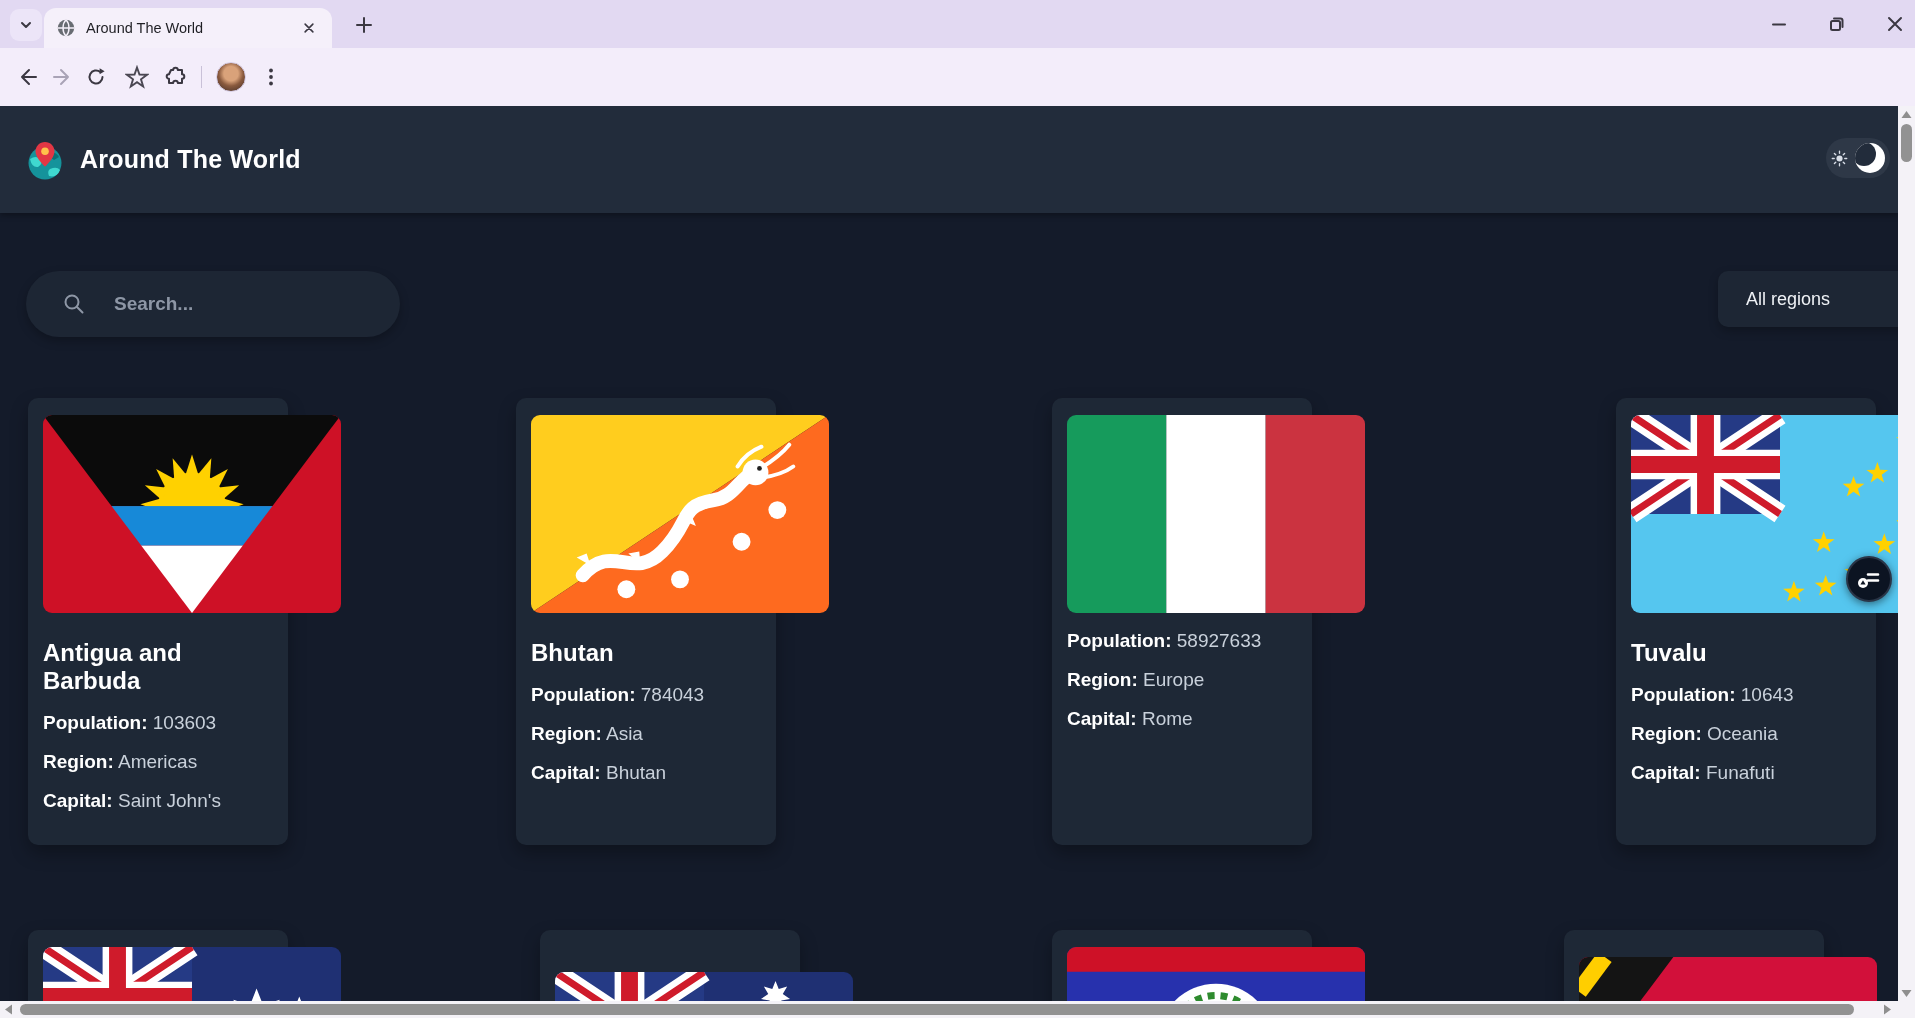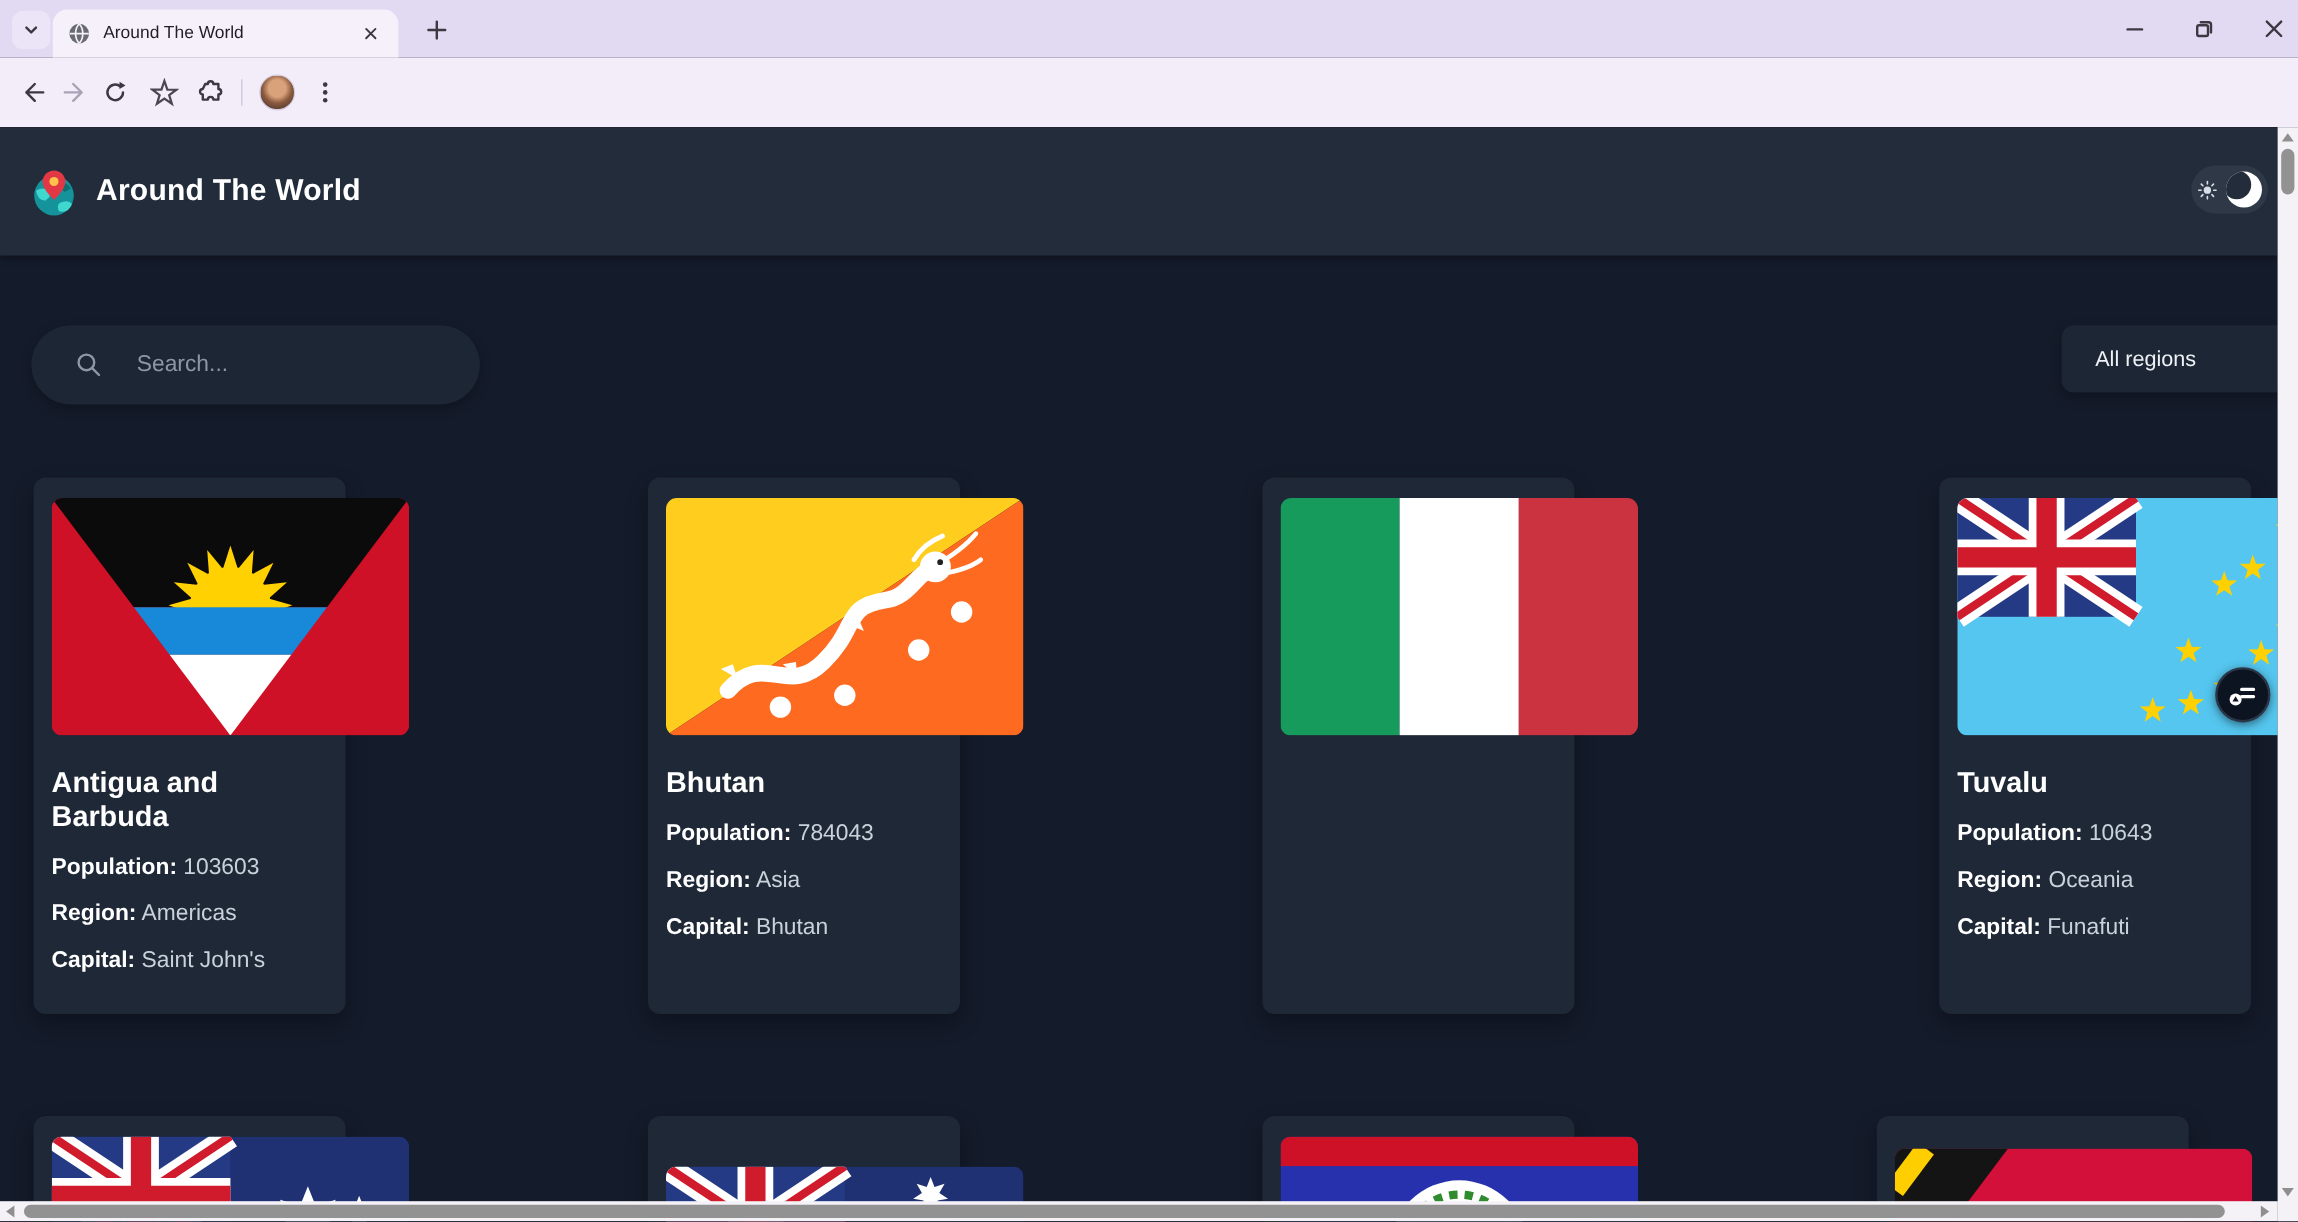--- a/index.html
+++ b/index.html
@@ -28,21 +28,21 @@
   
   .page { position:absolute; top:106px; left:0; width:1898px; height:912px; background:#141b2a; overflow:hidden; }
   .site-header { position:absolute; top:0; left:0; width:100%; height:107px; background:#222c3b; display:flex; align-items:center; box-shadow:0 2px 6px rgba(0,0,0,.35); }
   .logo { margin-left:24px; }
   .site-title { color:#fff; font-size:25px; font-weight:700; margin-left:14px; letter-spacing:.2px; }
   .theme-toggle { position:absolute; right:8px; top:32px; width:64px; height:40px; border-radius:20px; background:#2e3847; display:flex; align-items:center; padding:0 5px; justify-content:space-between; }
   .moon-badge { width:30px; height:30px; border-radius:50%; background:#fff; position:relative; overflow:hidden; }
   .moon-badge::after { content:""; position:absolute; width:24px; height:24px; border-radius:50%; background:#222c3b; top:-1px; left:-3px; }
 
   .searchbar { position:absolute; left:26px; top:165px; width:374px; height:66px; border-radius:33px; background:#1d2634; display:flex; align-items:center; padding:0 18px 0 36px; box-shadow:0 4px 10px rgba(0,0,0,.25); }
-  .searchbar input { flex:1; margin-left:28px; background:transparent; border:none; outline:none; color:#dfe5ec; font-size:19px; font-family:"Liberation Sans", sans-serif; }
+  .searchbar input { flex:1; margin-left:28px; background:transparent; border:none; outline:none; color:#dfe5ec; font-size:19px; font-family:"Liberation Sans", sans-serif;font-weight:bold; }
   .searchbar input::placeholder { color:#8d96a5; }
   .region-select { position:absolute; left:1718px; top:165px; width:256px; height:56px; border-radius:10px; background:#1d2634; display:flex; align-items:center; padding:0 20px 0 28px; box-shadow:0 4px 10px rgba(0,0,0,.25); }
   .region-select .value { color:#eef1f5; font-size:18px; flex:1; }
 
   .card { position:absolute; width:260px; background:#1e2836; border-radius:10px; padding:17px 15px; box-shadow:0 8px 18px rgba(0,0,0,.3); }
   .card.row1 { top:292px; height:447px; }
   .card.row2 { top:824px; height:300px; }
   .flagbox { width:298px; height:198px; border-radius:9px; overflow:hidden; }
   .flagbox svg { display:block; width:100%; height:100%; }
   .country-name { color:#fff; font-size:24px; font-weight:700; margin-top:26px; }
@@ -229,21 +229,21 @@
         </svg>
       </div>
       <h2 class="country-name">Antigua and Barbuda</h2>
       <div class="info">
         <p><b>Population:</b> <span>103603</span></p>
         <p><b>Region:</b> <span>Americas</span></p>
         <p><b>Capital:</b> <span>Saint John's</span></p>
       </div>
     </div>
 
-    <div class="card row1" style="left:540px">
+    <div class="card row1" style="left:516px">
       <div class="flagbox">
         <svg viewBox="0 0 300 200" preserveAspectRatio="none">
           <polygon points="0,0 300,0 0,200" fill="#ffcd1e"></polygon>
           <polygon points="300,0 300,200 0,200" fill="#fe6a1f"></polygon>
           <g fill="none" stroke="#ffffff" stroke-linecap="round">
             <path d="M52,162 C82,128 102,168 132,138 C162,108 148,92 184,86 C204,83 208,66 224,58" stroke-width="14"></path>
             <path d="M224,58 C238,50 252,40 260,30 M228,64 C244,62 256,58 264,52" stroke-width="4"></path>
             <path d="M208,52 C214,42 222,36 232,32" stroke-width="4"></path>
           </g>
           <g fill="#ffffff">
@@ -265,20 +265,25 @@
       </div>
     </div>
 
     <div class="card row1" style="left:1052px">
       <div class="flagbox">
         <svg viewBox="0 0 300 200" preserveAspectRatio="none">
           <rect width="100" height="200" fill="#169b5c"></rect>
           <rect x="100" width="100" height="200" fill="#ffffff"></rect>
           <rect x="200" width="100" height="200" fill="#cb3340"></rect>
         </svg>
+      </div>
+      <div class="info">
+        <p><b>Population:</b> <span>58927633</span></p>
+        <p><b>Region:</b> <span>Europe</span></p>
+        <p><b>Capital:</b> <span>Rome</span></p>
       </div>
     </div>
 
     <div class="card row1" style="left:1616px">
       <div class="flagbox">
         <svg viewBox="0 0 300 200" preserveAspectRatio="none">
           <rect width="300" height="200" fill="#55c6ef"></rect>
           <g>
               <use href="#uj"></use>
             </g>

